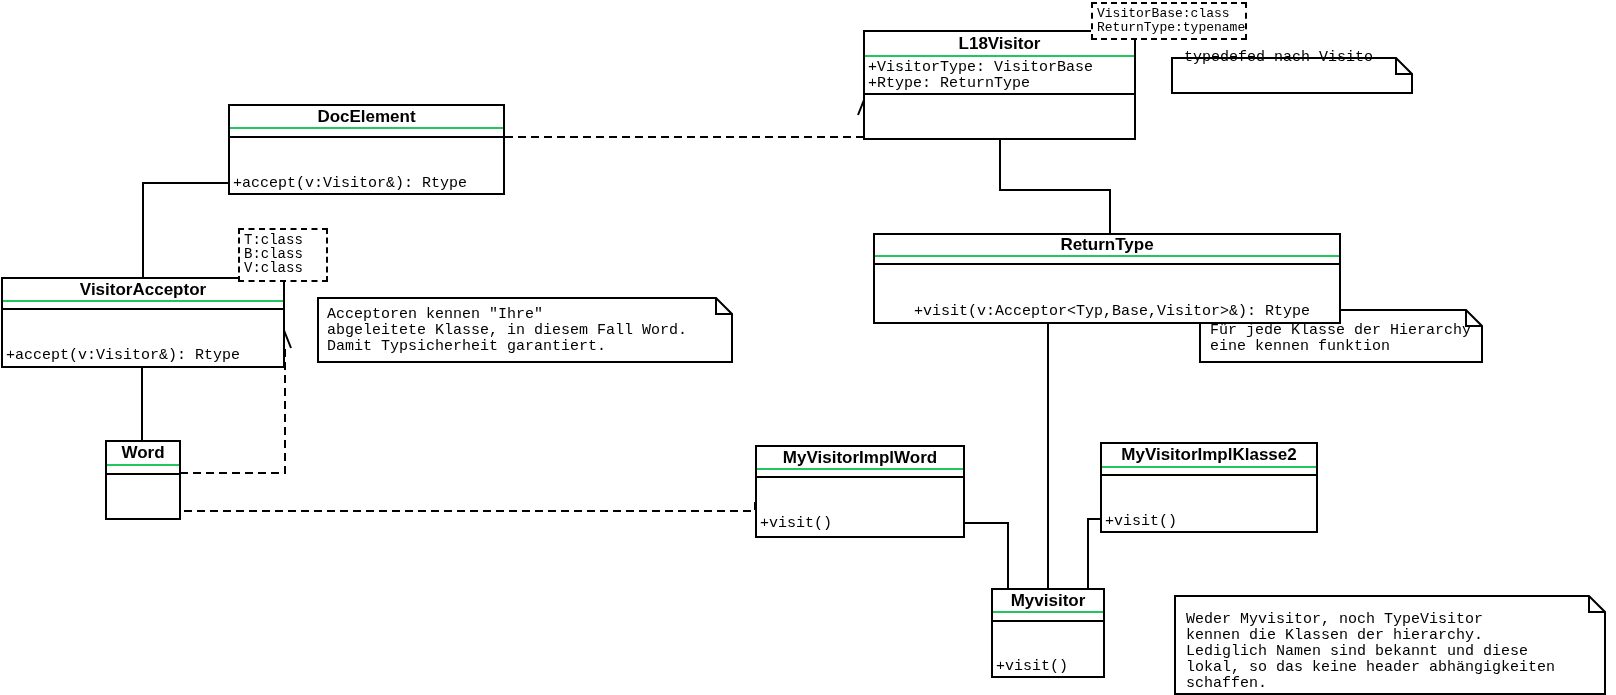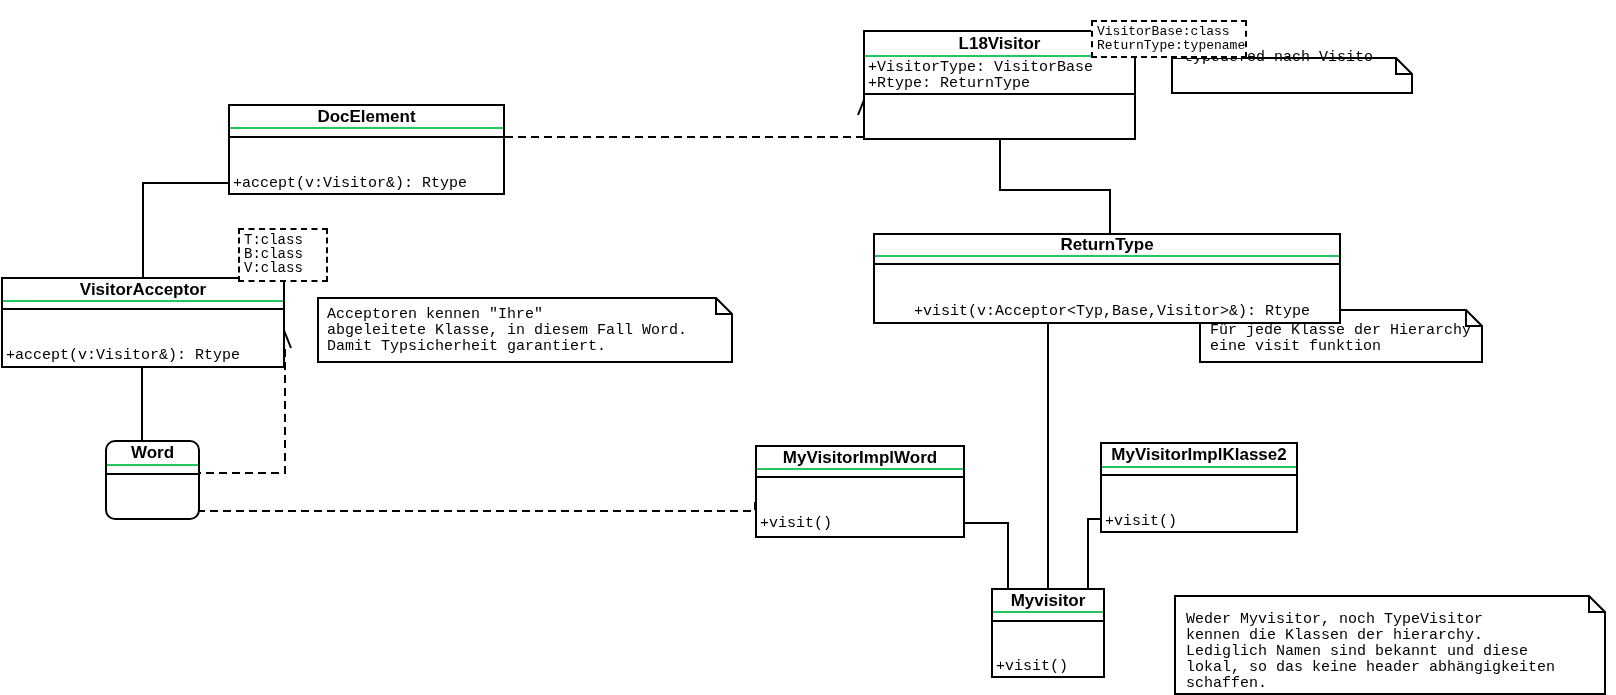--- a/index.html
+++ b/index.html
@@ -99,21 +99,21 @@
   </div>
 
   <div class="uml-class" style="left:1px;top:277px;width:284px;">
     <div class="uml-title" style="height:21px;line-height:21px;">VisitorAcceptor</div>
     <div class="uml-attrs" style="height:6px;"></div>
     <div class="uml-ops" style="height:20px;">
       <div class="member" style="line-height:20px;">+accept(v:Visitor&amp;): Rtype</div>
     </div>
   </div>
 
-  <div class="uml-class" style="left:105px;top:440px;width:95px;border-radius:10px;">
+  <div class="uml-class" style="left:105px;top:440px;width:76px;">
     <div class="uml-title" style="height:22px;line-height:22px;">Word</div>
     <div class="uml-attrs" style="height:7px;"></div>
     <div class="uml-ops" style="height:7px;"></div>
   </div>
 
   <div class="uml-class" style="left:873px;top:233px;width:468px;">
     <div class="uml-title" style="height:20px;line-height:20px;">ReturnType</div>
     <div class="uml-attrs" style="height:6px;"></div>
     <div class="uml-ops" style="height:21px;padding-left:36px;">
       <div class="member" style="line-height:21px;">+visit(v:Acceptor&lt;Typ,Base,Visitor&gt;&amp;): Rtype</div>
@@ -121,51 +121,51 @@
   </div>
 
   <div class="uml-class" style="left:755px;top:445px;width:210px;">
     <div class="uml-title" style="height:21px;line-height:21px;">MyVisitorImplWord</div>
     <div class="uml-attrs" style="height:6px;"></div>
     <div class="uml-ops" style="height:22px;">
       <div class="member" style="line-height:20px;">+visit()</div>
     </div>
   </div>
 
-  <div class="uml-class" style="left:1100px;top:442px;width:198px;">
+  <div class="uml-class" style="left:1100px;top:442px;width:218px;">
     <div class="uml-title" style="height:22px;line-height:22px;">MyVisitorImplKlasse2</div>
     <div class="uml-attrs" style="height:6px;"></div>
     <div class="uml-ops" style="height:19px;">
       <div class="member" style="line-height:19px;">+visit()</div>
     </div>
   </div>
 
   <div class="uml-class" style="left:991px;top:588px;width:114px;">
     <div class="uml-title" style="height:21px;line-height:21px;">Myvisitor</div>
     <div class="uml-attrs" style="height:7px;"></div>
     <div class="uml-ops" style="height:18px;">
       <div class="member" style="line-height:18px;">+visit()</div>
     </div>
   </div>
 
-  <div class="tpl" style="left:1091px;top:20px;width:156px;height:38px;">VisitorBase:class
+  <div class="tpl" style="left:1091px;top:2px;width:156px;height:38px;">VisitorBase:class
 ReturnType:typename</div>
 
   <div class="tpl" style="left:238px;top:228px;width:90px;height:54px;font-size:14px;line-height:14px;">T:class
 B:class
 V:class</div>
 
   <div class="note-text" style="left:1184px;top:50px;">typedefed nach Visito</div>
 
   <div class="note-text" style="left:327px;top:307px;">Acceptoren kennen "Ihre"
 abgeleitete Klasse, in diesem Fall Word.
 Damit Typsicherheit garantiert.</div>
 
   <div class="note-text" style="left:1210px;top:323px;">Für jede Klasse der Hierarchy
-eine visit funktion</div>
+eine kennen funktion</div>
 
   <div class="note-text" style="left:1186px;top:612px;">Weder Myvisitor, noch TypeVisitor
 kennen die Klassen der hierarchy.
 Lediglich Namen sind bekannt und diese
 lokal, so das keine header abhängigkeiten
 schaffen.</div>
 
 </div>
 
 </body></html>

